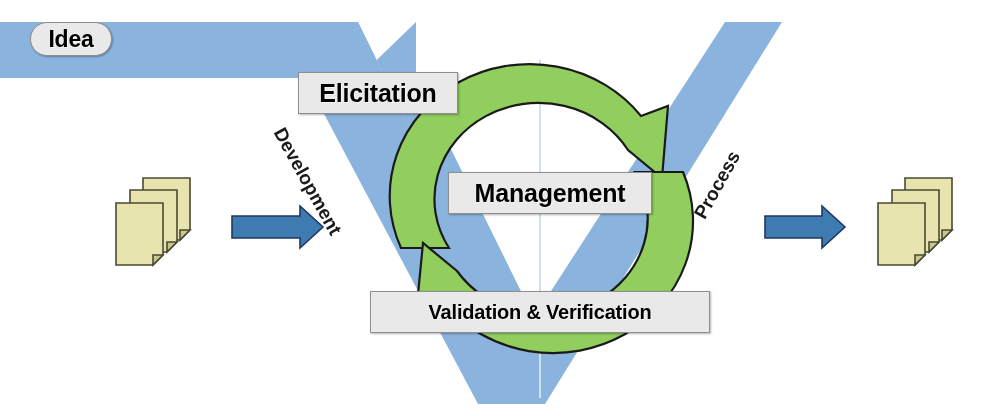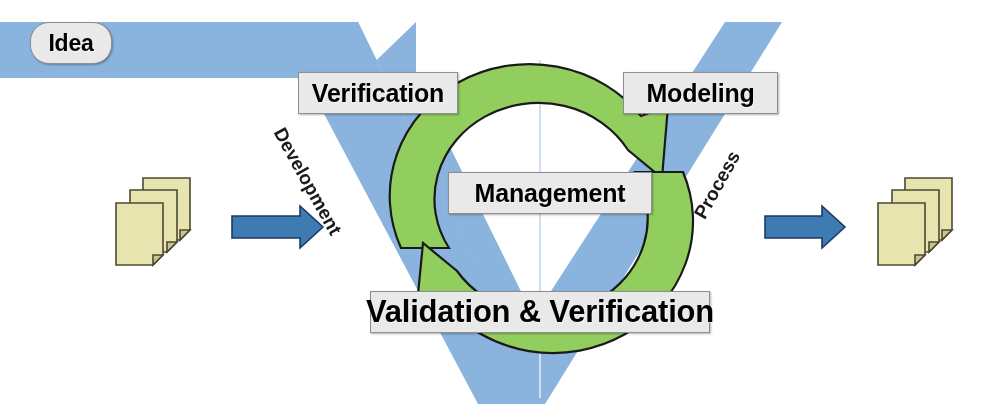--- a/index.html
+++ b/index.html
@@ -33,25 +33,25 @@
     box-shadow: 1px 1px 2px rgba(0,0,0,0.30);
     display: flex;
     align-items: center;
     justify-content: center;
     color: #000000;
     font-weight: bold;
     letter-spacing: -0.2px;
     white-space: nowrap;
     text-shadow: 1px 1px 0 rgba(255,255,255,0.55);
   }
-  #box-idea      { left: 30px;  top: 22px;  width: 82px;  height: 42px; font-size: 23px; border-radius: 19px; }
+  #box-idea      { left: 30px;  top: 22px;  width: 82px;  height: 34px; font-size: 23px; border-radius: 19px; }
   #box-elicit    { left: 298px; top: 72px;  width: 160px; height: 42px; font-size: 25px; }
   #box-model     { left: 623px; top: 72px;  width: 155px; height: 42px; font-size: 25px; }
   #box-manage    { left: 448px; top: 172px; width: 204px; height: 42px; font-size: 25px; }
-  #box-valid     { left: 370px; top: 291px; width: 340px; height: 42px; font-size: 31px; text-align: right; }
+  #box-valid     { left: 370px; top: 291px; width: 340px; height: 42px; font-size: 20px; text-align: right; }
 
   .arm-label {
     position: absolute;
     font-weight: bold;
     font-size: 19px;
     color: #1A1A1A;
     white-space: nowrap;
     text-shadow: 1px 1px 0 rgba(255,255,255,0.5);
     transform-origin: 0 0;
   }
@@ -133,21 +133,20 @@
     </g>
 
   </svg>
 
   <div class="arm-label" id="label-development">Development</div>
 
   <div class="arm-label" id="label-process">Process</div>
 
   <div class="label-box" id="box-idea">Idea</div>
 
-  <div class="label-box" id="box-elicit">Verification</div>
+  <div class="label-box" id="box-elicit">Elicitation</div>
 
-  <div class="label-box" id="box-model">Modeling</div>
 
   <div class="label-box" id="box-manage">Management</div>
 
   <div class="label-box" id="box-valid">Validation &amp; Verification</div>
 
 </div>
 
 </body></html>

